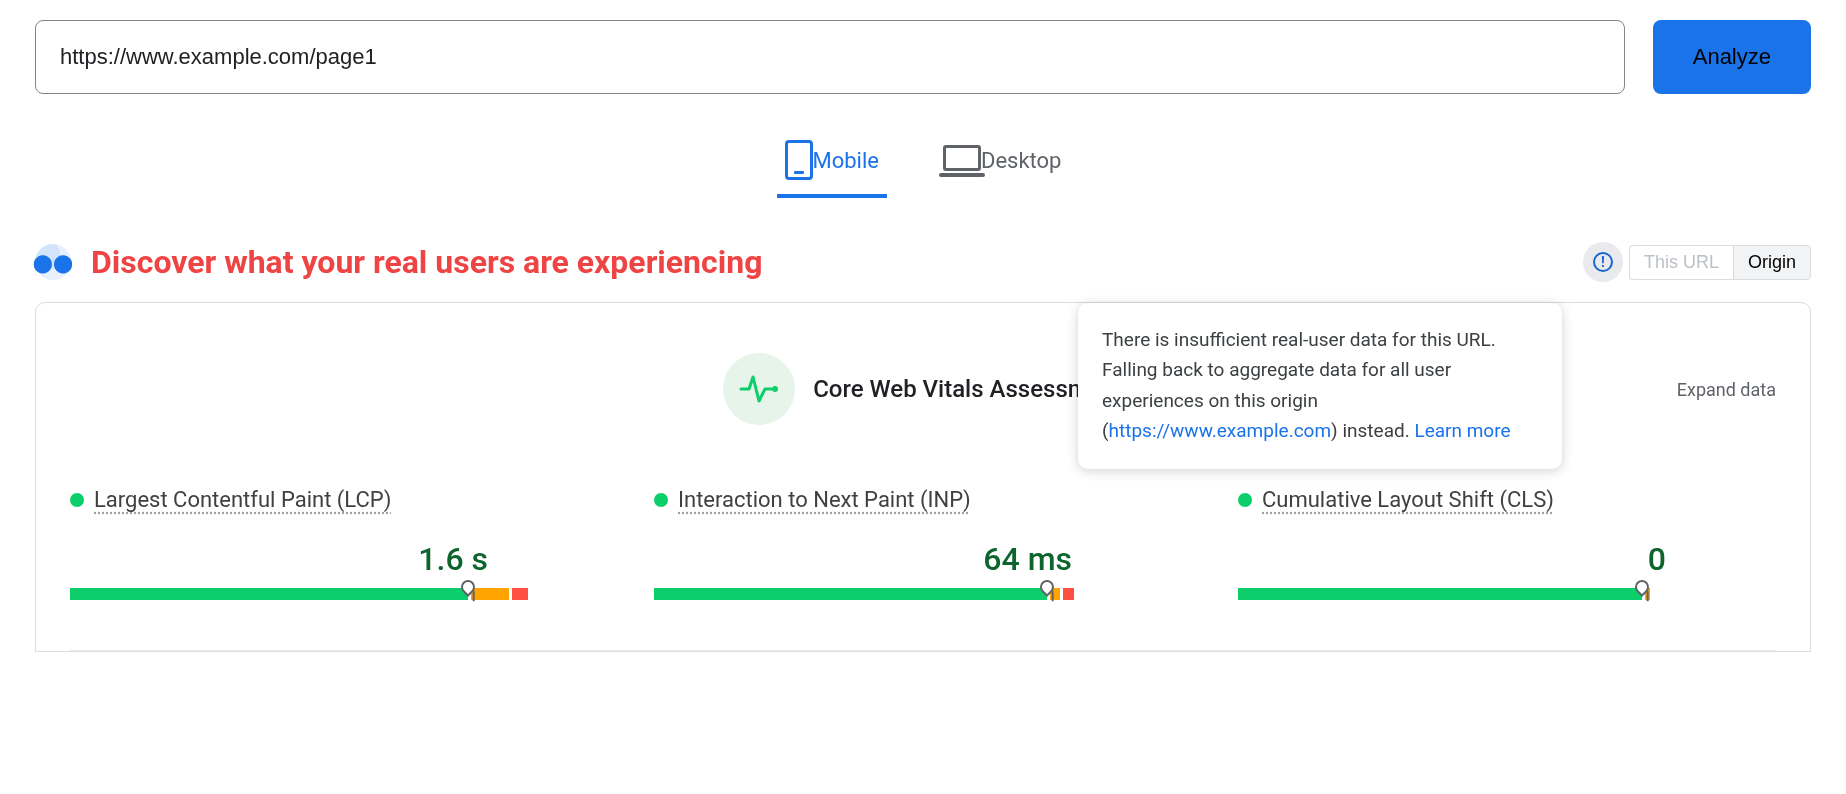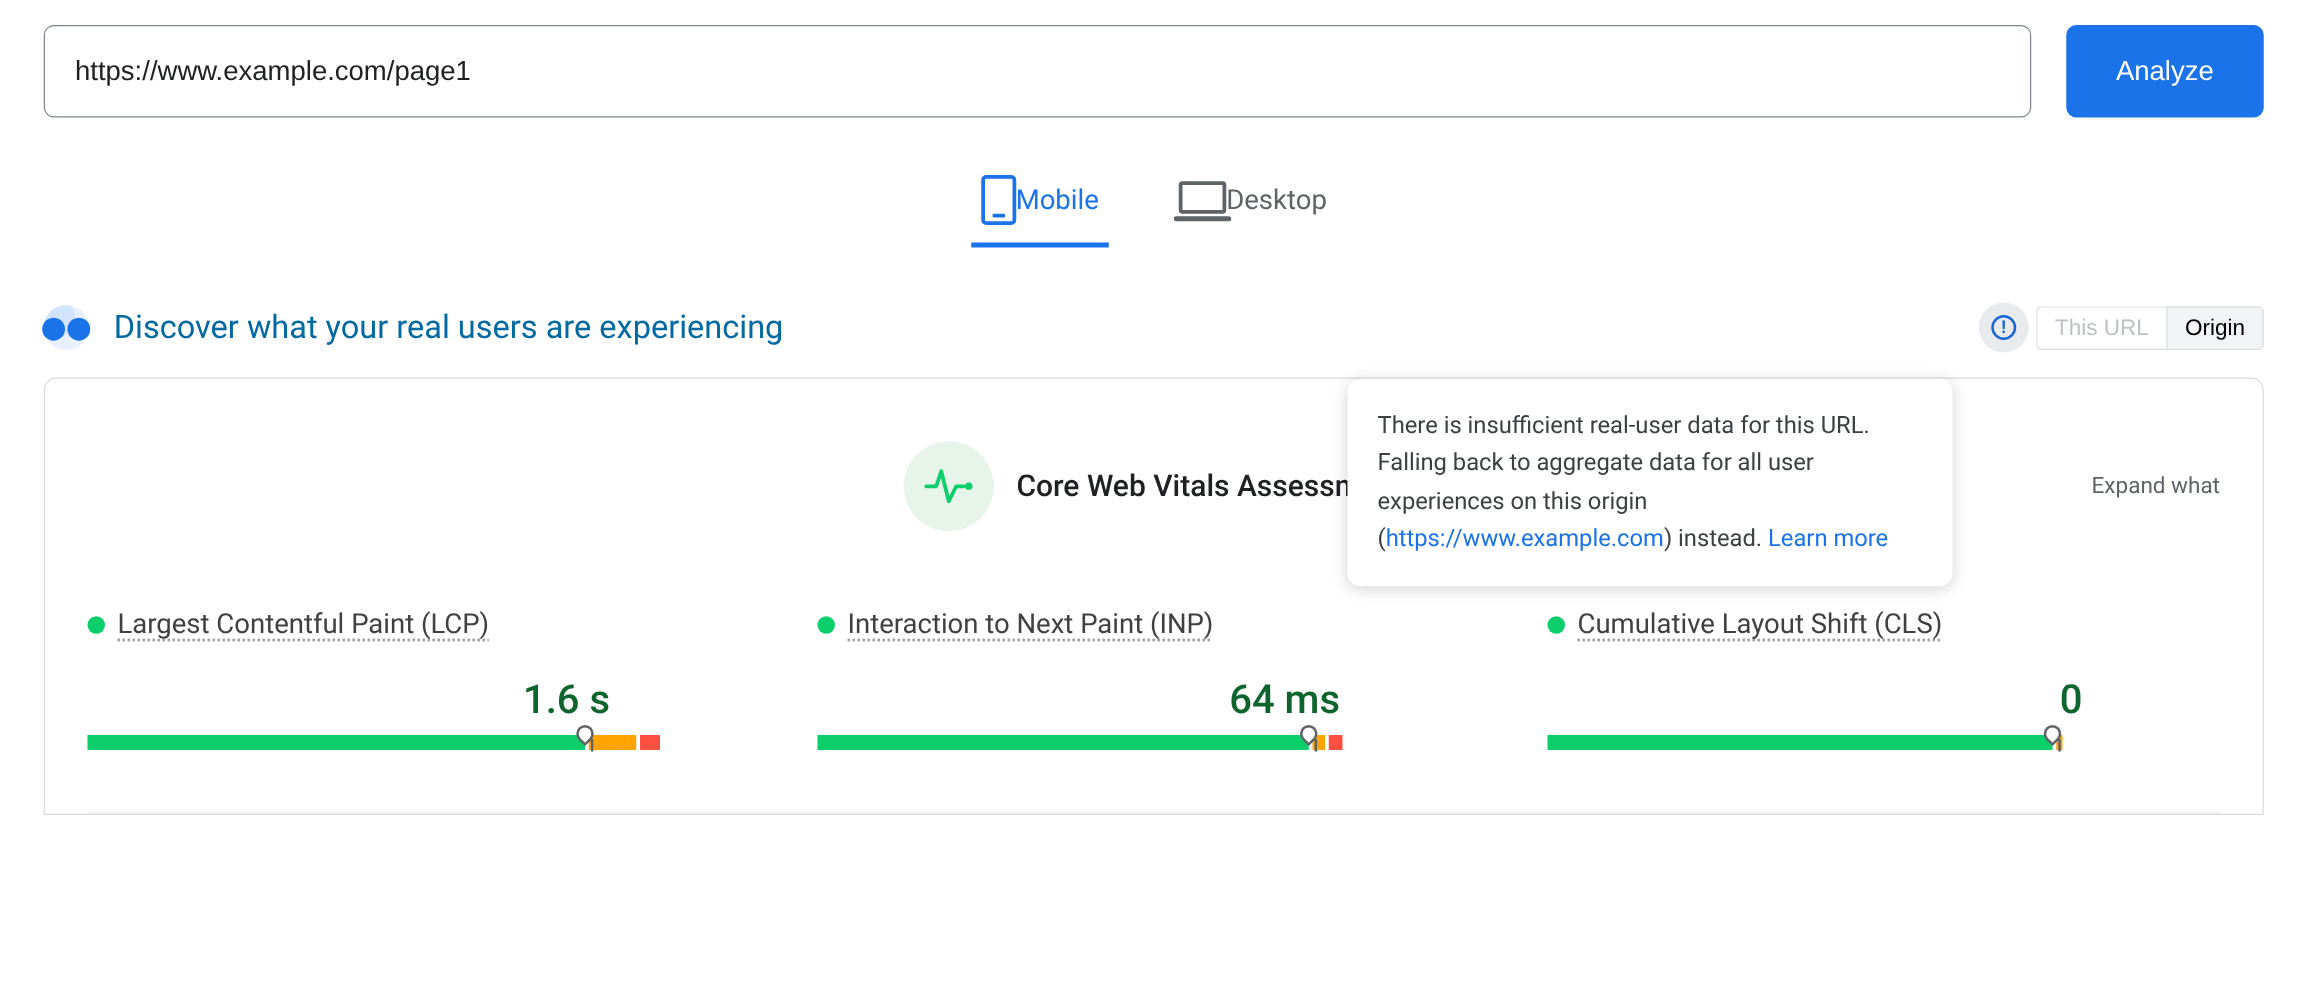--- a/index.html
+++ b/index.html
@@ -1,35 +1,35 @@
 <!DOCTYPE html>
 <html><head>
 <meta charset="utf-8">
 <style>
 * { box-sizing: border-box; margin: 0; padding: 0; }
 body { font-family: "Google Sans", Roboto, Arial, sans-serif; background: #fff; color: #202124; padding: 20px 35px; }
 
 .top-row { display: flex; gap: 28px; align-items: stretch; margin-bottom: 36px; }
 .url-input { flex: 1; border: 1px solid #80868b; border-radius: 8px; padding: 0 24px; font-size: 22px; color: #202124; height: 74px; outline: none; }
-.analyze-btn { background: #1a73e8; color: #ffffff; border: none; border-radius: 8px; padding: 0 40px; font-size: 22px; font-weight: 500; cursor: pointer; height: 74px; }
+.analyze-btn { background: #1a73e8; color: #000000; border: none; border-radius: 8px; padding: 0 40px; font-size: 22px; font-weight: 500; cursor: pointer; height: 74px; }
 
 .tabs { display: flex; justify-content: center; gap: 48px; margin-bottom: 44px; }
 .tab { display: flex; align-items: center; padding: 10px 8px 14px; cursor: pointer; font-size: 22px; color: #5f6368; border-bottom: 4px solid transparent; }
 .tab.active { color: #1a73e8; border-bottom-color: #1a73e8; }
 .device-icon { width: 28px; height: 40px; display: inline-block; }
 .device-icon.mobile { border: 3px solid #1a73e8; border-radius: 4px; position: relative; }
 .device-icon.mobile::after { content: ""; position: absolute; bottom: 3px; left: 50%; transform: translateX(-50%); width: 10px; height: 3px; background: #1a73e8; border-radius: 1px; }
 .device-icon.desktop-wrap { width: 38px; height: 30px; position: relative; }
 .device-icon.desktop { width: 38px; height: 26px; border: 3px solid #5f6368; border-radius: 3px; position: absolute; top: 0; }
 .device-icon.desktop-base { position: absolute; bottom: -2px; left: -4px; width: 46px; height: 4px; background: #5f6368; border-radius: 2px; }
 
 .section-head { display: flex; align-items: center; gap: 20px; margin-bottom: 20px; position: relative; }
 .avatar { width: 36px; height: 36px; border-radius: 50%; background: radial-gradient(circle at 30% 30%, #d2e3fc 40%, #e8f0fe 41%); display: flex; align-items: center; justify-content: center; }
 .avatar-glyph { font-size: 18px; color: #1a73e8; }
-.section-title { font-size: 26px; font-weight: 400; color: #0369a1; flex: 1; }
+.section-title { font-size: 32px; font-weight: 700; color: #ef4444; flex: 1; }
 .scope-controls { display: flex; align-items: center; gap: 0; }
 .info-badge { width: 40px; height: 40px; border-radius: 50%; background: #e8eaed; display: flex; align-items: center; justify-content: center; margin-right: 6px; cursor: pointer; }
 .info-glyph { color: #1967d2; font-weight: bold; font-size: 20px; width: 20px; height: 20px; border: 2px solid #1967d2; border-radius: 50%; display: flex; align-items: center; justify-content: center; font-size: 14px; }
 .scope-btn { border: 1px solid #dadce0; background: #fff; padding: 6px 14px; font-size: 18px; cursor: pointer; }
 .scope-btn:first-of-type { border-radius: 4px 0 0 4px; border-right: none; color: #bdc1c6; }
 .scope-btn.active { background: #f1f3f4; color: #000000; border-radius: 0 4px 4px 0; }
 
 .panel { border: 1px solid #dadce0; border-radius: 10px 10px 0 0; padding: 50px 34px 0; position: relative; }
 
 .cwv-header { display: flex; align-items: center; justify-content: center; gap: 18px; margin-bottom: 16px; position: relative; }
@@ -97,21 +97,21 @@
 <div class="panel">
 
   <div class="cwv-header">
     <div class="pulse">
       <svg viewBox="0 0 44 44">
           <path d="M4 22 L12 22 L16 10 L22 34 L28 22 L34 22" stroke="#0cce6b" stroke-width="3" fill="none" stroke-linecap="round" stroke-linejoin="round"></path>
           <circle cx="38" cy="22" r="3" fill="#0cce6b"></circle>
         </svg>
     </div>
     <div class="cwv-title">Core Web Vitals Assessment</div>
-    <span class="expand-link">Expand what</span>
+    <span class="expand-link">Expand data</span>
   </div>
 
   <div class="tooltip">
     <span>There is insufficient real-user data for this URL. Falling back to aggregate data for all user experiences on this origin (</span><a href="#">https://www.example.com</a><span>) instead. </span><a href="#">Learn more</a>
   </div>
 
   <div class="metrics">
 
     <div class="metric">
       <div class="metric-head">

